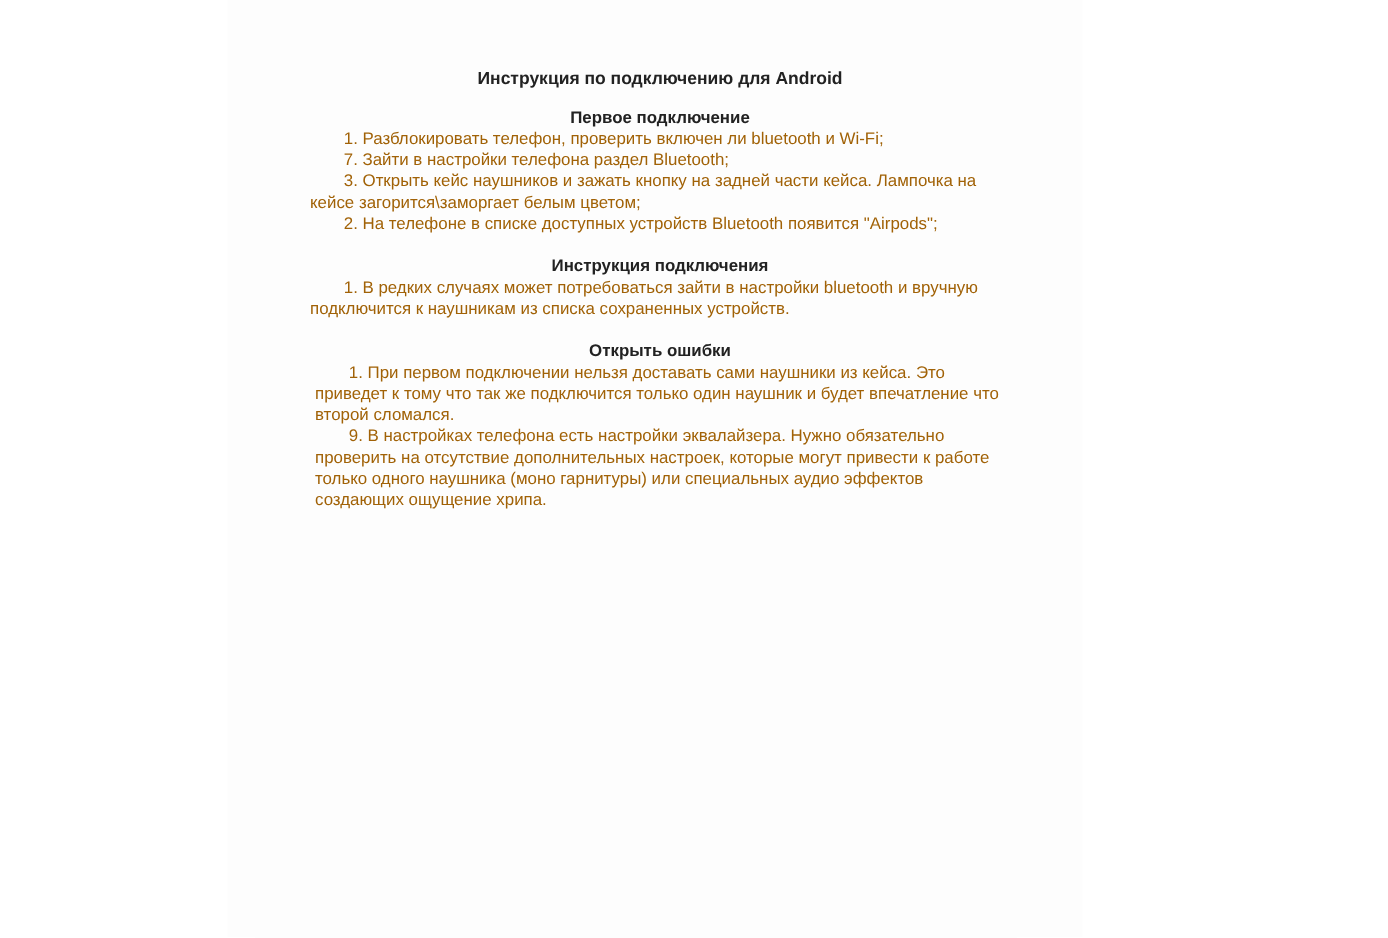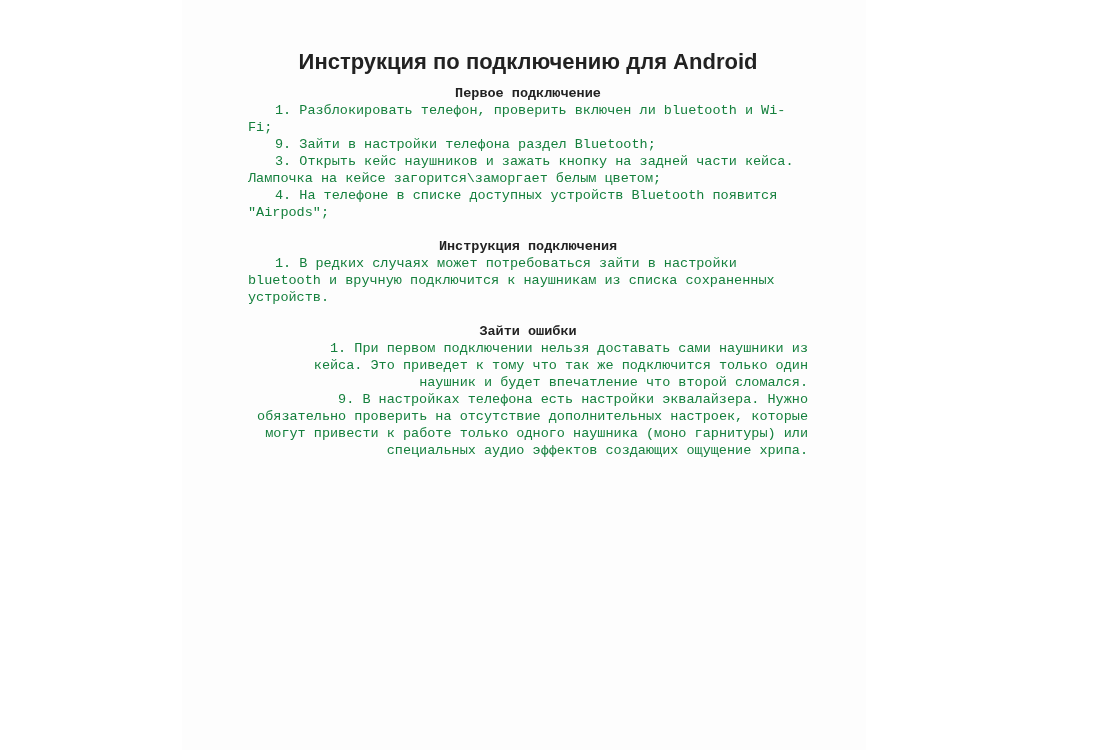--- a/index.html
+++ b/index.html
@@ -25,68 +25,66 @@
     }
     .content {
       position: absolute;
       left: 248px;
       top: 50px;
       width: 560px;
     }
     .doc-title {
       text-align: center;
       font-weight: bold;
-      font-size: 22px;
+      font-size: 14px;
       line-height: 24px;
       margin: 0 0 11px 0;
       color: #222;
     }
     .section-title {
       text-align: center;
       font-weight: bold;
       font-size: 13.5px;
       line-height: 17px;
       margin: 0;
       color: #222;
     }
     .para {
       font-size: 13.5px;
       line-height: 17px;
       margin: 0;
       text-indent: 27px;
-      color: #15803d;
+      color: #a16207;
     }
     .section {
       margin-bottom: 17px;
-      font-family: Liberation Mono, monospace;
     }
     .section.errors .para {
       padding-left: 4px;
-      text-align: right;
     }
   </style>
 </head>
 <body>
 
 <div class="page"></div>
 
 <div class="content">
   <h1 class="doc-title">Инструкция по подключению для Android</h1>
 
   <div class="section">
     <h2 class="section-title">Первое подключение</h2>
     <p class="para">1. Разблокировать телефон, проверить включен ли bluetooth и Wi-Fi;</p>
-    <p class="para">9. Зайти в настройки телефона раздел Bluetooth;</p>
+    <p class="para">7. Зайти в настройки телефона раздел Bluetooth;</p>
     <p class="para">3. Открыть кейс наушников и зажать кнопку на задней части кейса. Лампочка на кейсе загорится\заморгает белым цветом;</p>
-    <p class="para">4. На телефоне в списке доступных устройств Bluetooth появится "Airpods";</p>
+    <p class="para">2. На телефоне в списке доступных устройств Bluetooth появится "Airpods";</p>
   </div>
 
   <div class="section">
     <h2 class="section-title">Инструкция подключения</h2>
     <p class="para">1. В редких случаях может потребоваться зайти в настройки bluetooth и вручную подключится к наушникам из списка сохраненных устройств.</p>
   </div>
 
   <div class="section errors">
-    <h2 class="section-title">Зайти ошибки</h2>
+    <h2 class="section-title">Открыть ошибки</h2>
     <p class="para">1. При первом подключении нельзя доставать сами наушники из кейса. Это приведет к тому что так же подключится только один наушник и будет впечатление что второй сломался.</p>
     <p class="para">9. В настройках телефона есть настройки эквалайзера. Нужно обязательно проверить на отсутствие дополнительных настроек, которые могут привести к работе только одного наушника (моно гарнитуры) или специальных аудио эффектов создающих ощущение хрипа.</p>
   </div>
 </div>
 
 </body></html>

